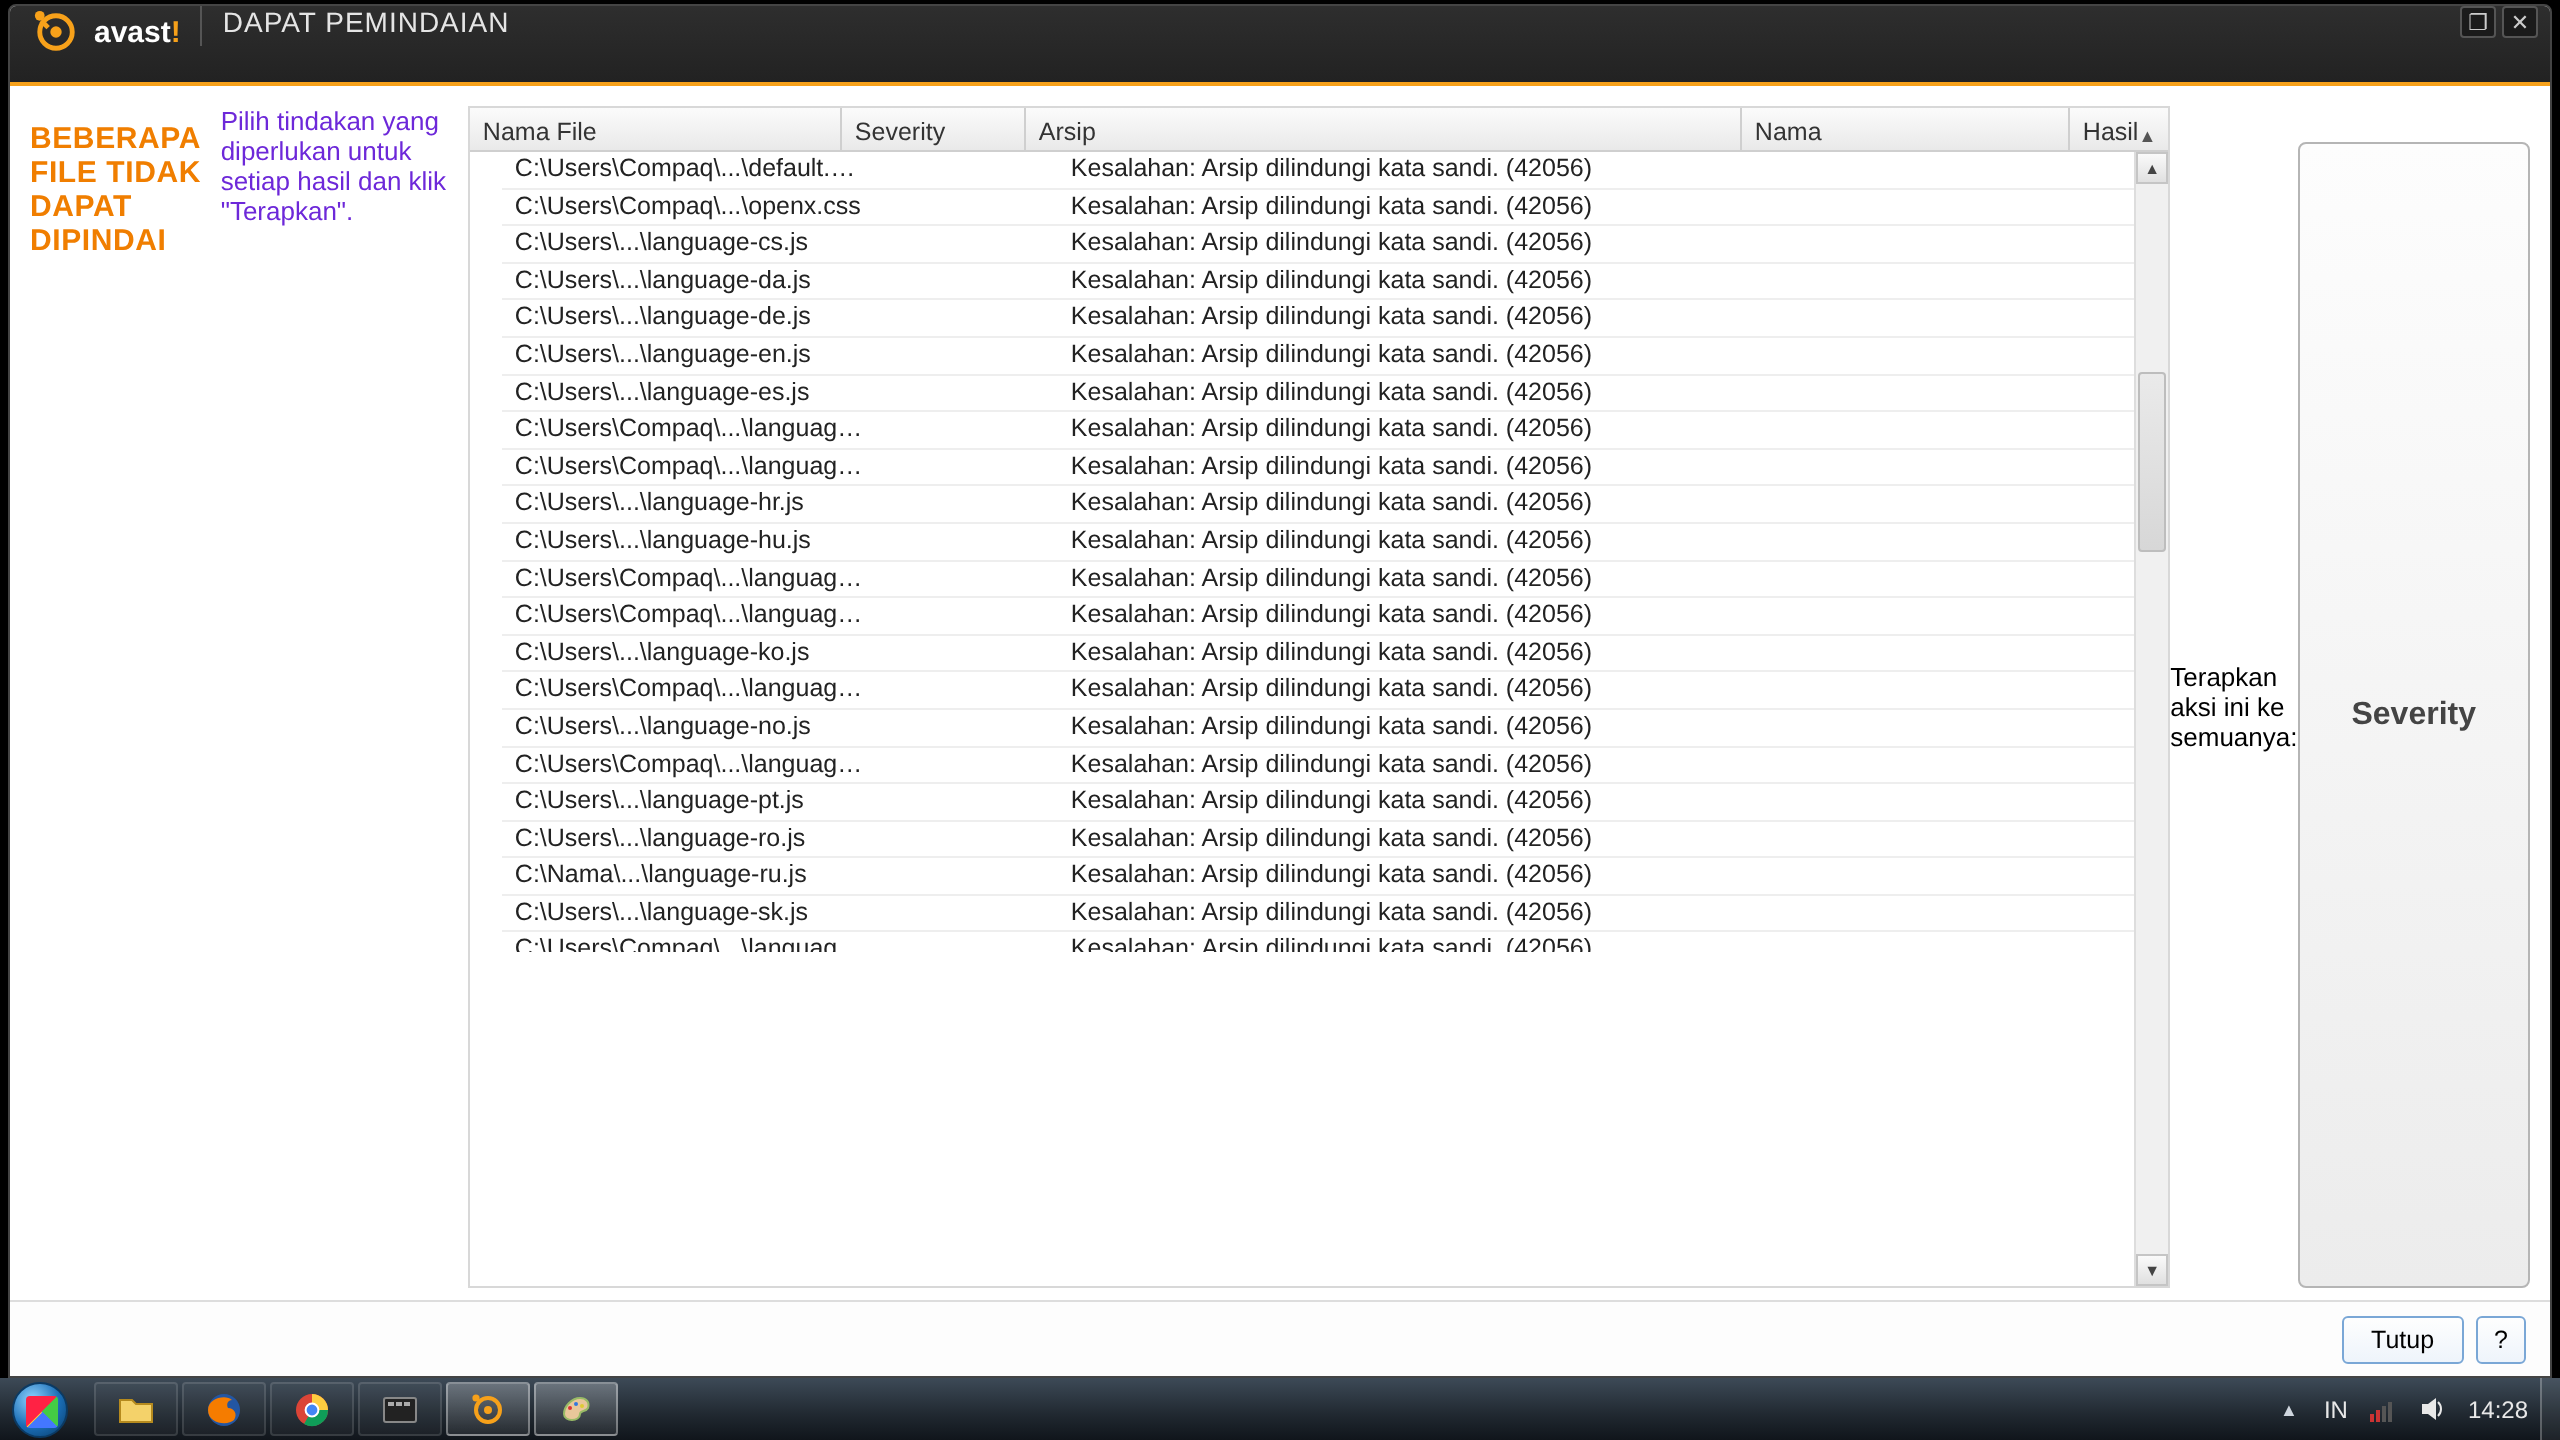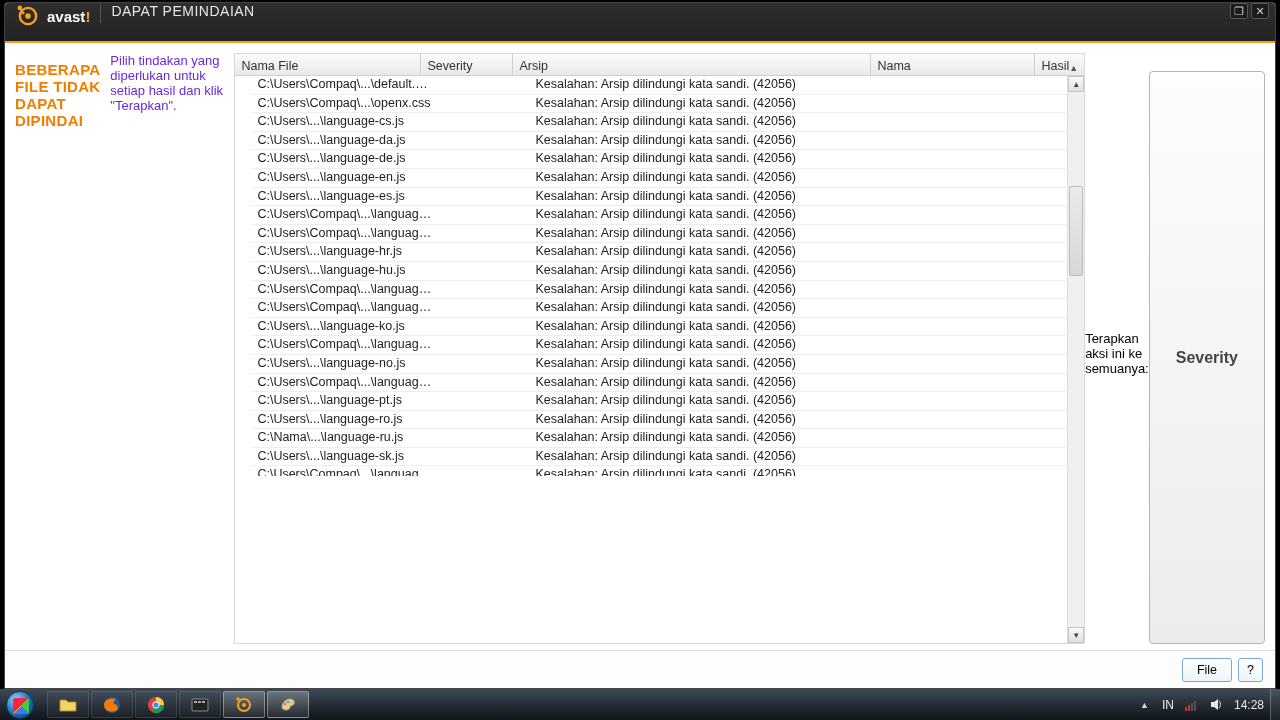--- a/index.html
+++ b/index.html
@@ -273,21 +273,21 @@
     <div class="apply-row">
       <span>Terapkan aksi ini ke semuanya:</span>
     </div>
 
     <div class="bigbtn-row">
       <button class="bigbtn">Severity</button>
     </div>
   </div>
 
   <div class="footer">
-    <button class="btn">File</button>
+    <button class="btn">Tutup</button>
     <button class="btn sq">?</button>
   </div>
 </div>
 
 <div class="taskbar">
   <div class="start">
     <div class="start-orb"></div>
   </div>
   <div class="tb-divider"></div>
   <div class="tb-btn">

